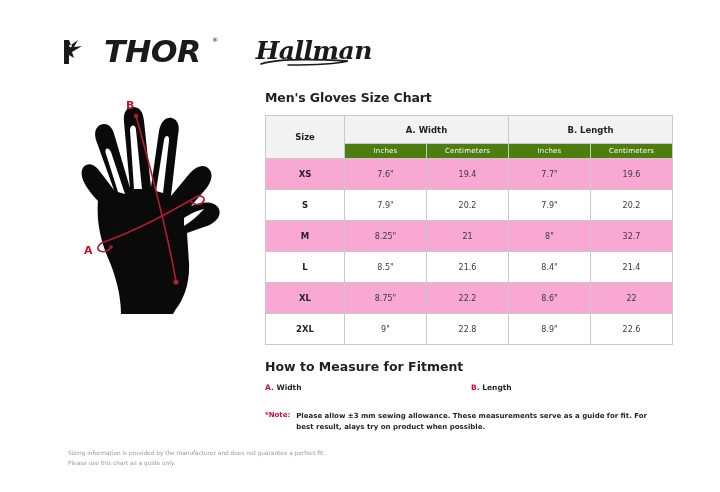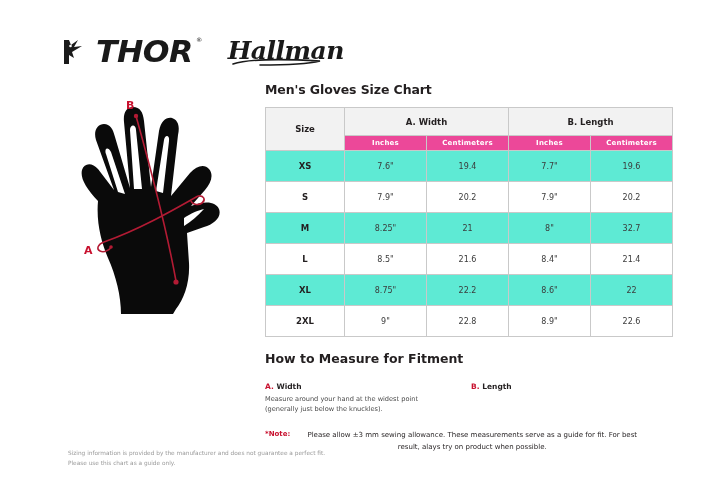--- a/index.html
+++ b/index.html
@@ -8,50 +8,50 @@
     background:#ffffff;
     font-family:"Liberation Sans", sans-serif;
     color:#231f20;
     overflow:hidden;
     position:relative;
   }
   .page{position:relative;width:720px;height:492px;}
 
   
   .logo-row{position:absolute;left:62px;top:32px;height:40px;display:flex;align-items:center;gap:14px;}
-  .thor-lockup{display:flex;align-items:flex-start;gap:8px;}
+  .thor-lockup{display:flex;align-items:flex-start;gap:16px;}
   .thor-mark{width:26px;height:30px;display:block;}
   .thor-word{
     font-family:"DejaVu Sans", sans-serif;
     font-weight:bold;font-style:italic;
     font-size:30px;letter-spacing:-0.5px;
     color:#1a1a1a;line-height:1;
     transform:scaleX(1.05);
     transform-origin:left center;
   }
   .thor-tm{font-size:6px;vertical-align:super;font-style:normal;font-weight:normal;}
-  .hallman{position:relative;margin-left:12px;}
+  .hallman{position:relative;margin-left:24px;}
   .hallman-word{
     font-family:"DejaVu Serif", serif;
     font-style:italic;font-weight:bold;
     font-size:25px;color:#1a1a1a;line-height:1;
     letter-spacing:-0.5px;
   }
   .hallman-swash{width:96px;height:10px;display:block;margin-top:-6px;margin-left:2px;}
 
   
   .glove-wrap{position:absolute;left:58px;top:96px;width:215px;height:225px;}
   .glove-svg{display:block;width:215px;height:225px;}
   .glove-label{
     font-family:"DejaVu Sans", sans-serif;
     font-weight:bold;font-size:11px;fill:#c8102e;
   }
 
   
-  .right{position:absolute;left:265px;top:82px;width:394px;}
+  .right{position:absolute;left:265px;top:90px;width:394px;}
   .section-title{
     font-family:"DejaVu Sans", sans-serif;
     font-weight:bold;font-size:12.5px;
     color:#231f20;margin:0 0 10px 0;letter-spacing:-0.1px;
   }
 
   
   table.size-table{
     border-collapse:collapse;
     width:408px;
@@ -68,52 +68,52 @@
     background:#f2f2f2;
     font-size:8.5px;font-weight:bold;color:#231f20;
     height:42px;
   }
   .th-group{
     background:#f2f2f2;
     font-size:8.5px;font-weight:bold;color:#231f20;
     height:26px;
   }
   .th-sub{
-    background:#ec4899;color:#ffffff;
-    font-size:7px;font-weight:bold;
+    background:#4d7c0f;color:#ffffff;
+    font-size:7px;font-weight:normal;
     height:13px;letter-spacing:0.2px;
   }
   tbody td{height:30px;font-size:8px;color:#3a3a3a;}
   tbody td.size-cell{font-weight:bold;font-size:8.5px;color:#231f20;}
-  tr.shade td{background:#5eead4;}
+  tr.shade td{background:#f9a8d4;}
   tr.plain td{background:#ffffff;}
 
   
   .howto{margin-top:14px;}
   .howto-title{
     font-family:"DejaVu Sans", sans-serif;
-    font-weight:bold;font-size:12.5px;color:#231f20;margin:0 0 16px 0;
+    font-weight:bold;font-size:12.5px;color:#231f20;margin:0 0 9px 0;
   }
   .howto-cols{display:flex;gap:18px;}
   .howto-col{width:188px;}
   .howto-head{
     font-family:"DejaVu Sans", sans-serif;
     font-weight:bold;font-size:7.5px;color:#231f20;margin-bottom:3px;
   }
   .red{color:#c8102e;}
   .howto-body{
     font-family:"DejaVu Sans", sans-serif;
     font-size:6.6px;line-height:1.55;color:#4a4a4a;
   }
   .note{
     margin-top:16px;display:flex;gap:6px;align-items:flex-start;
     font-family:"DejaVu Sans", sans-serif;
   }
   .note-label{font-size:7px;font-weight:bold;color:#c8102e;white-space:nowrap;padding-top:0px;text-align:center;}
-  .note-body{font-size:7px;font-weight:normal;line-height:1.6;color:#231f20;width:352px;text-align:center;}
+  .note-body{font-size:7px;font-weight:bold;line-height:1.6;color:#231f20;width:352px;}
 
   
   .footer{
     position:absolute;left:68px;top:448px;width:330px;
     font-family:"DejaVu Sans", sans-serif;
     font-size:5.8px;line-height:1.8;color:#9a9a9a;
   }
 </style>
 </head>
 <body>
@@ -258,21 +258,20 @@
     </table>
 
     <div class="howto">
       <h2 class="howto-title">How to Measure for Fitment</h2>
       <div class="howto-cols">
 
         <div class="howto-col">
           <div class="howto-head">
             <span class="red">A.</span><span> Width</span>
           </div>
-          <div class="howto-body">Measure around your hand at the widest point (generally just below the knuckles).</div>
         </div>
 
         <div class="howto-col">
           <div class="howto-head">
             <span class="red">B.</span><span> Length</span>
           </div>
         </div>
 
       </div>
 

